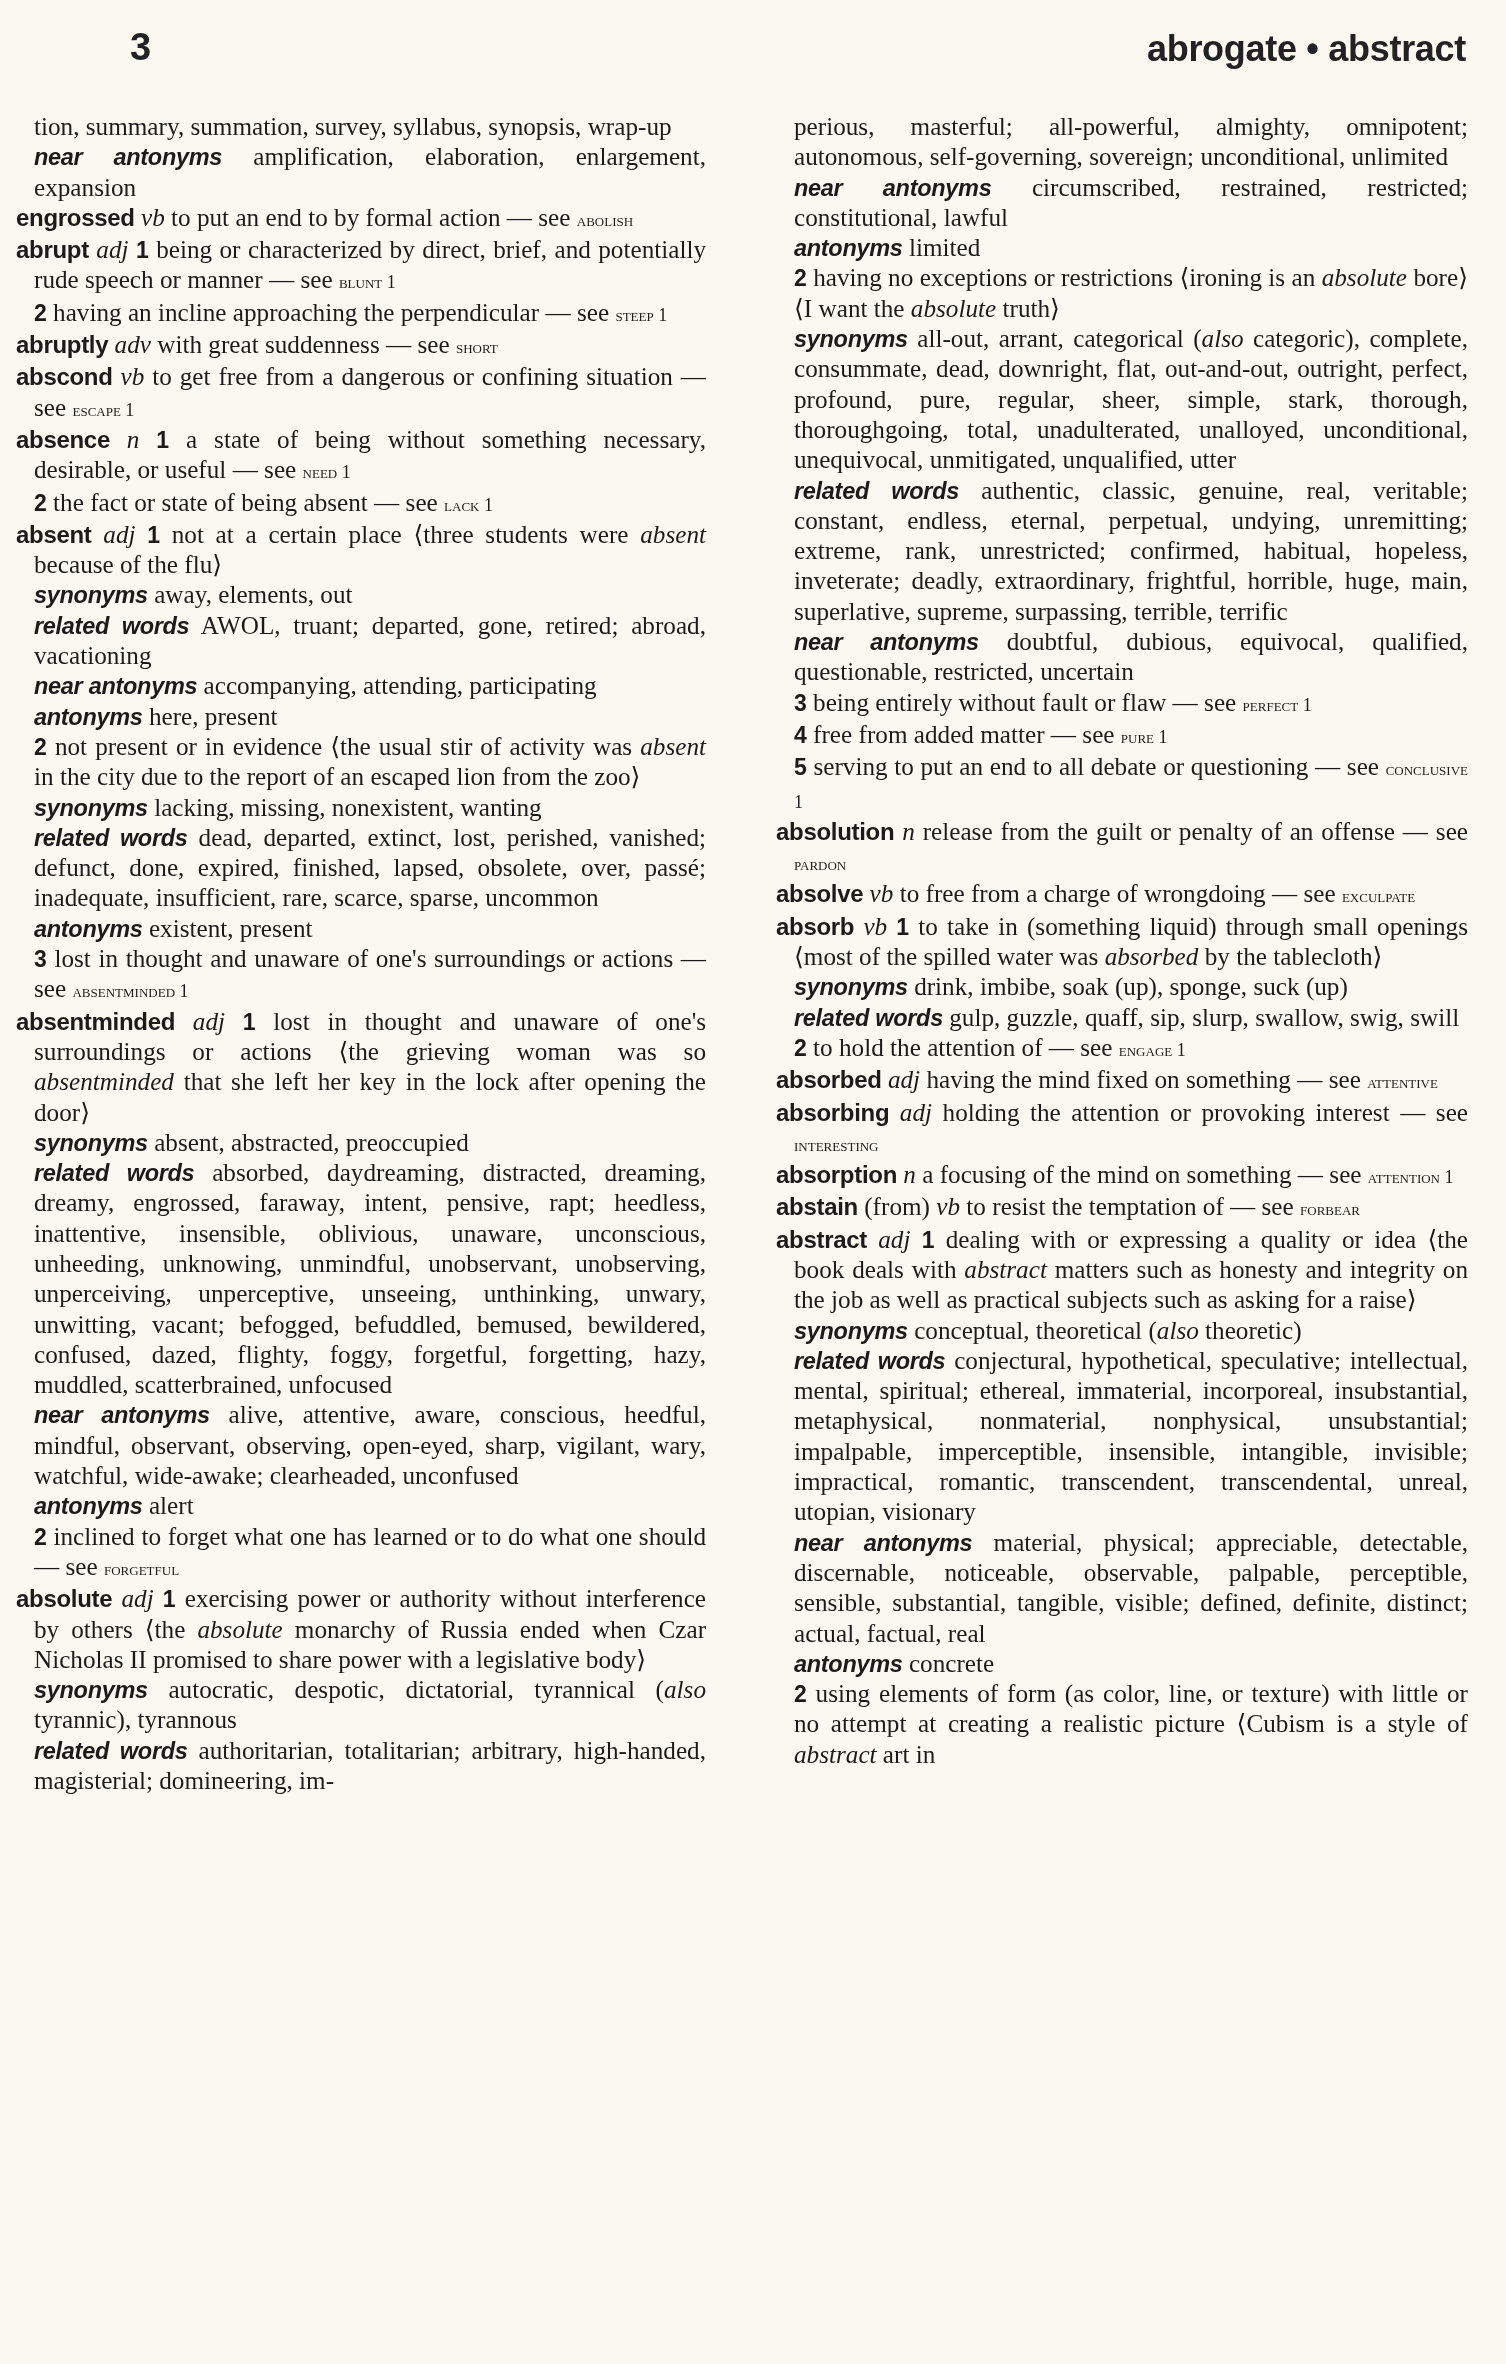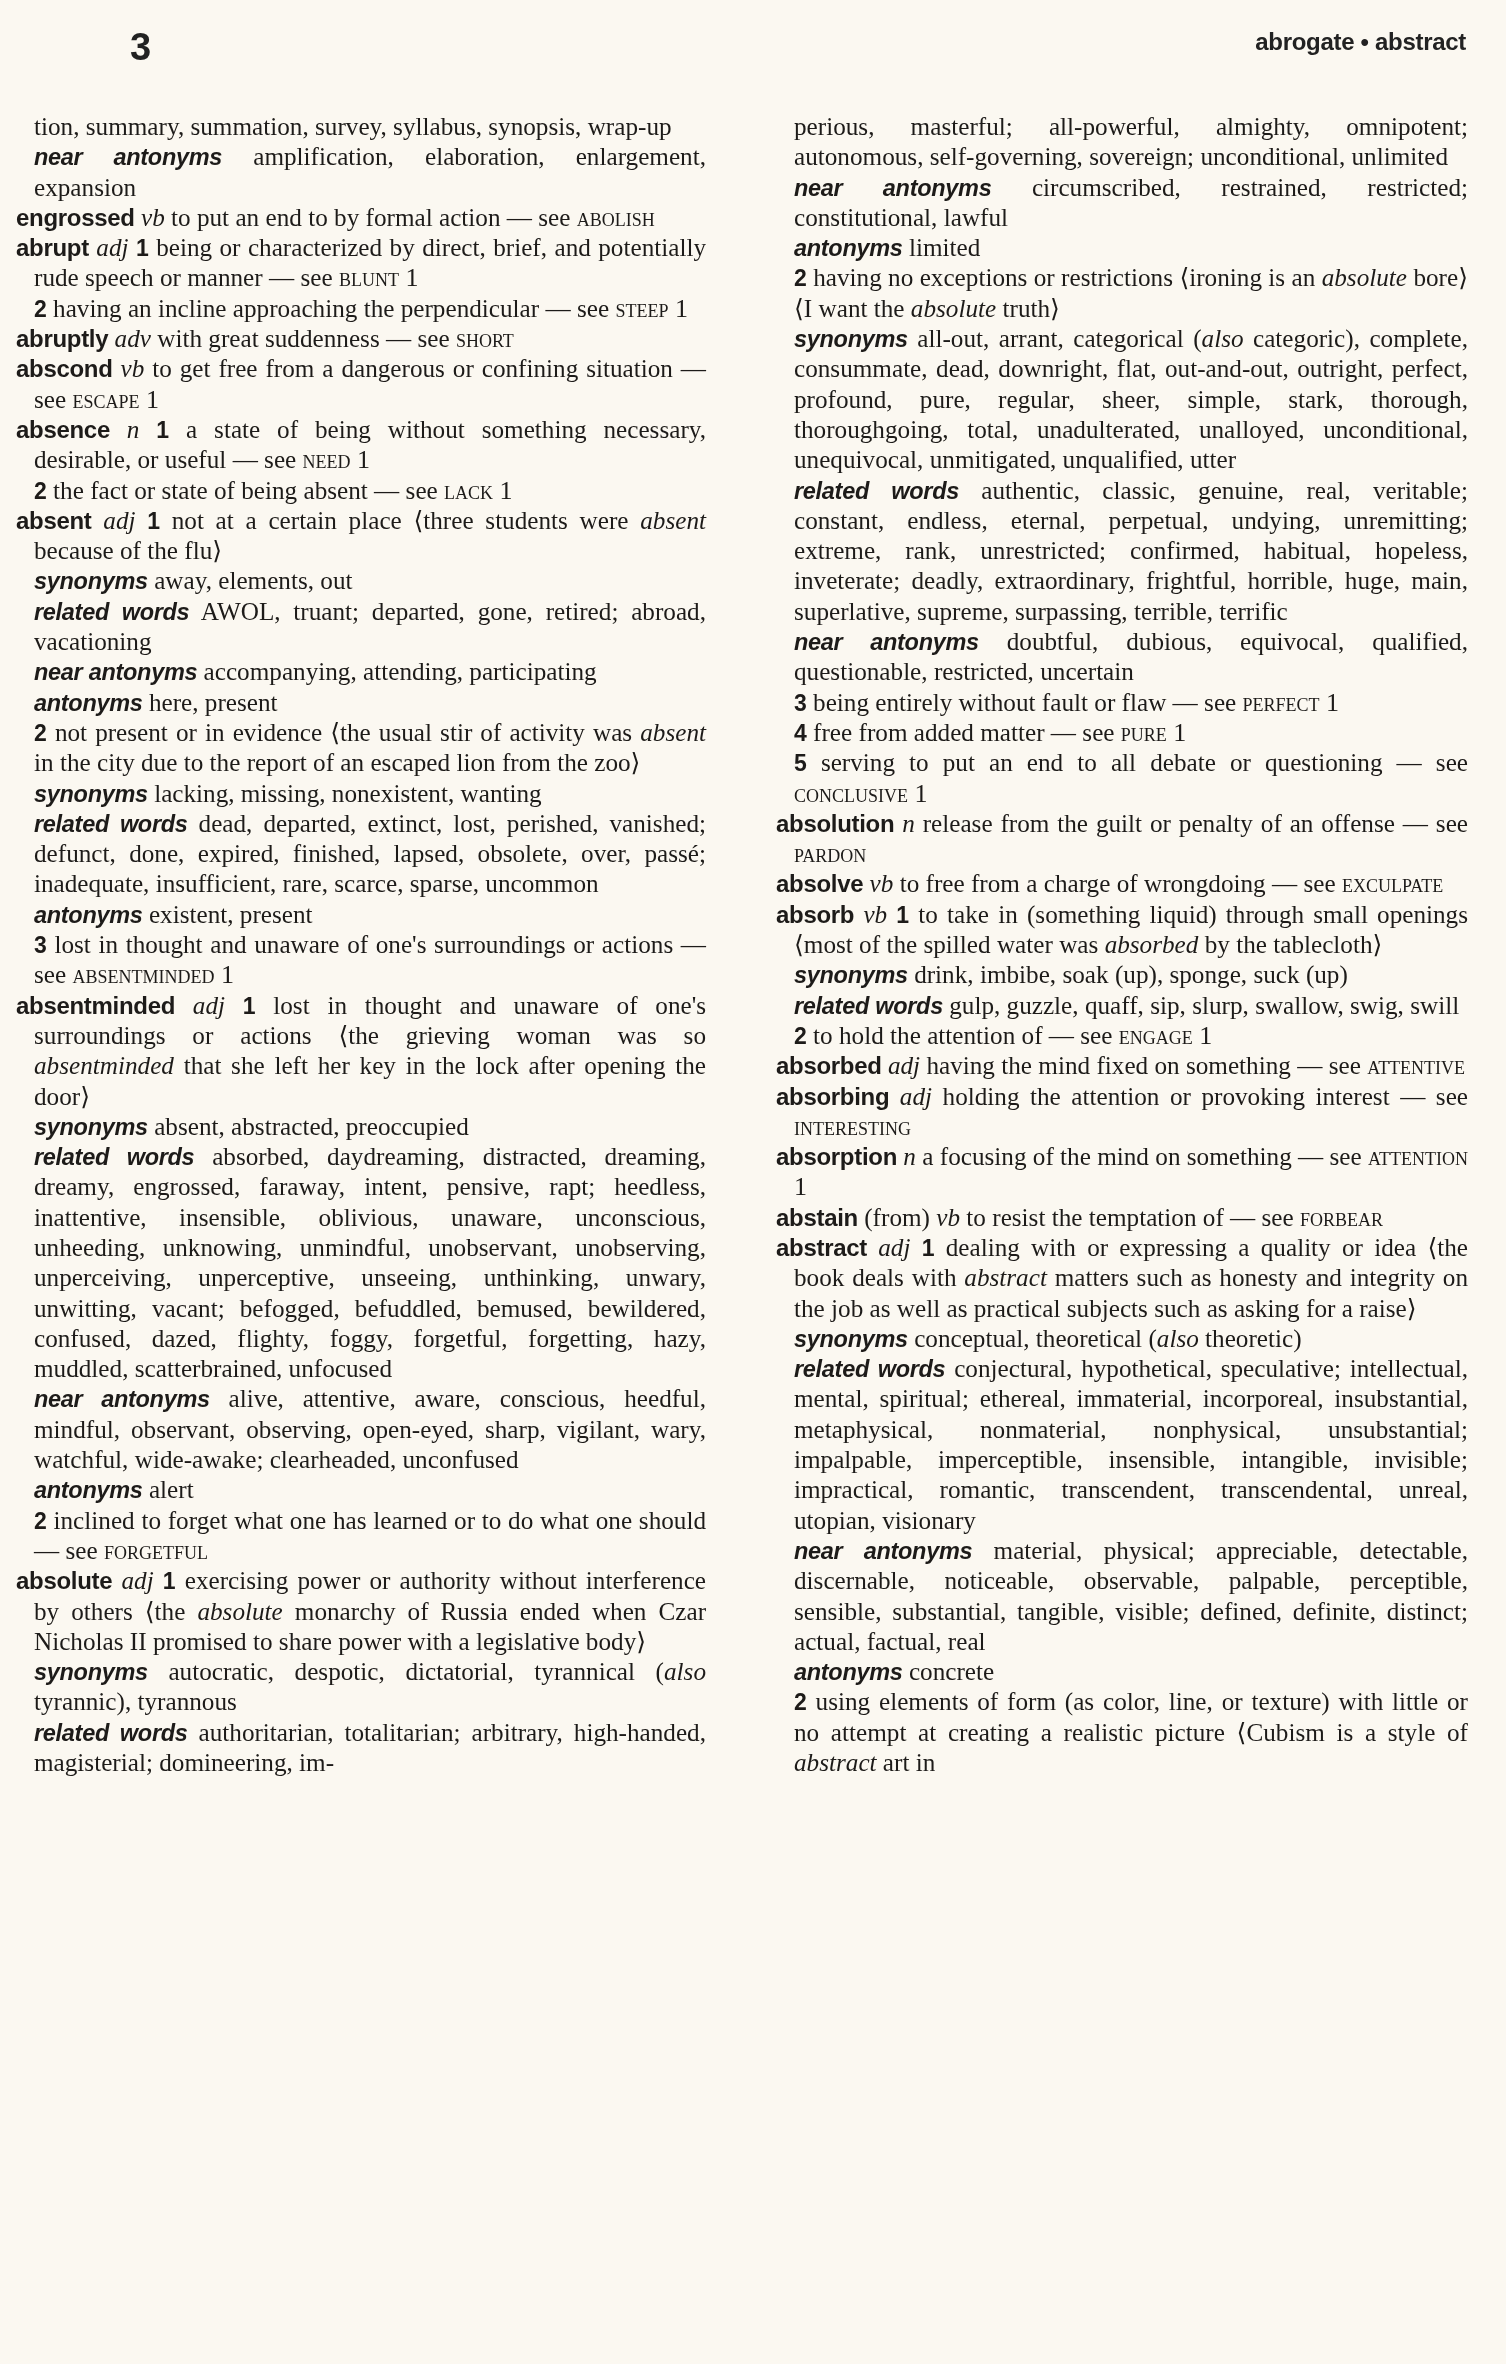--- a/index.html
+++ b/index.html
@@ -11,21 +11,21 @@
     position: relative;
   }
   .page-number {
     position: absolute; left: 130px; top: 26px;
     font-family: "Liberation Sans", "DejaVu Sans", sans-serif;
     font-weight: bold; font-size: 38px; color: #222;
   }
   .running-head {
     position: absolute; right: 40px; top: 28px;
     font-family: "Liberation Sans", "DejaVu Sans", sans-serif;
-    font-weight: bold; font-size: 24px; color: #222; letter-spacing: -0.3px;
+    font-weight: bold; font-size: 36px; color: #222; letter-spacing: -0.3px;
   }
   .column {
     position: absolute; top: 112px;
     font-size: 25.2px; line-height: 30.3px;
     text-align: justify;
   }
   .col-left { left: 16px; width: 690px; }
   .col-right { left: 776px; width: 692px; }
   .entry { margin: 0; }
   .hw {
@@ -34,21 +34,21 @@
   }
   .pos { font-style: italic; }
   .sense-num {
     font-family: "Liberation Sans", "DejaVu Sans", sans-serif;
     font-weight: bold; font-size: 23px;
   }
   .label {
     font-family: "Liberation Sans", "DejaVu Sans", sans-serif;
     font-weight: bold; font-style: italic; font-size: 23.5px; letter-spacing: -0.3px;
   }
-  .xref { font-variant: small-caps; font-size: 26px; }
+  .xref { font-variant: small-caps; font-size: 18px; }
   .ex-word { font-style: italic; }
   .p { display: block; padding-left: 18px; text-indent: -18px; }
   .p.sub { padding-left: 18px; text-indent: 0; }
   .hang { display: block; padding-left: 18px; text-indent: -18px; }
 </style>
 </head>
 <body>
 
 <div class="page-number">3</div>
 <div class="running-head">abrogate • abstract</div>

